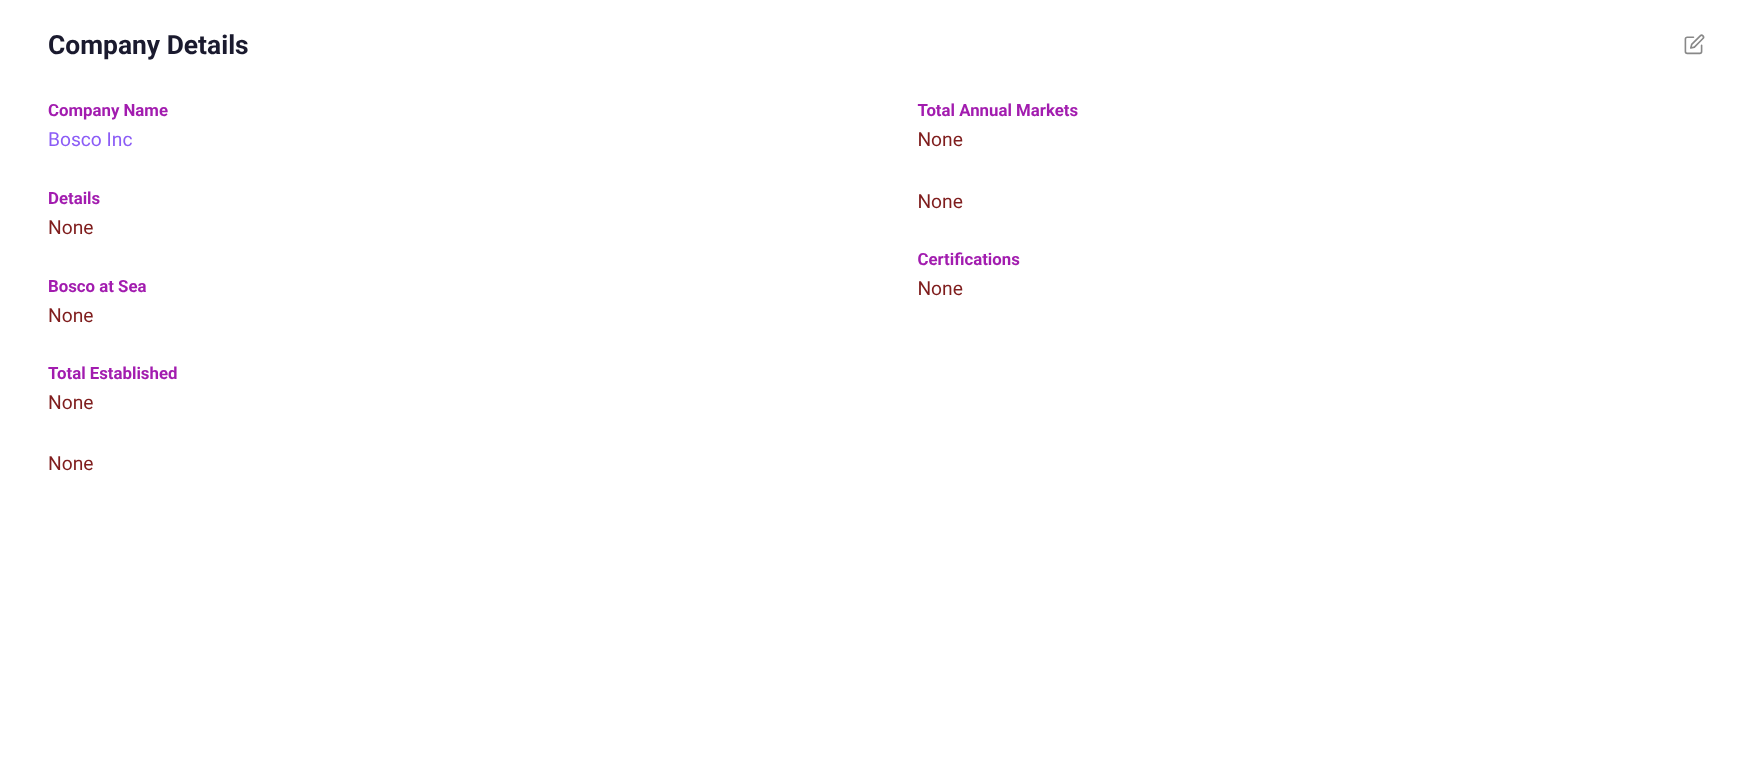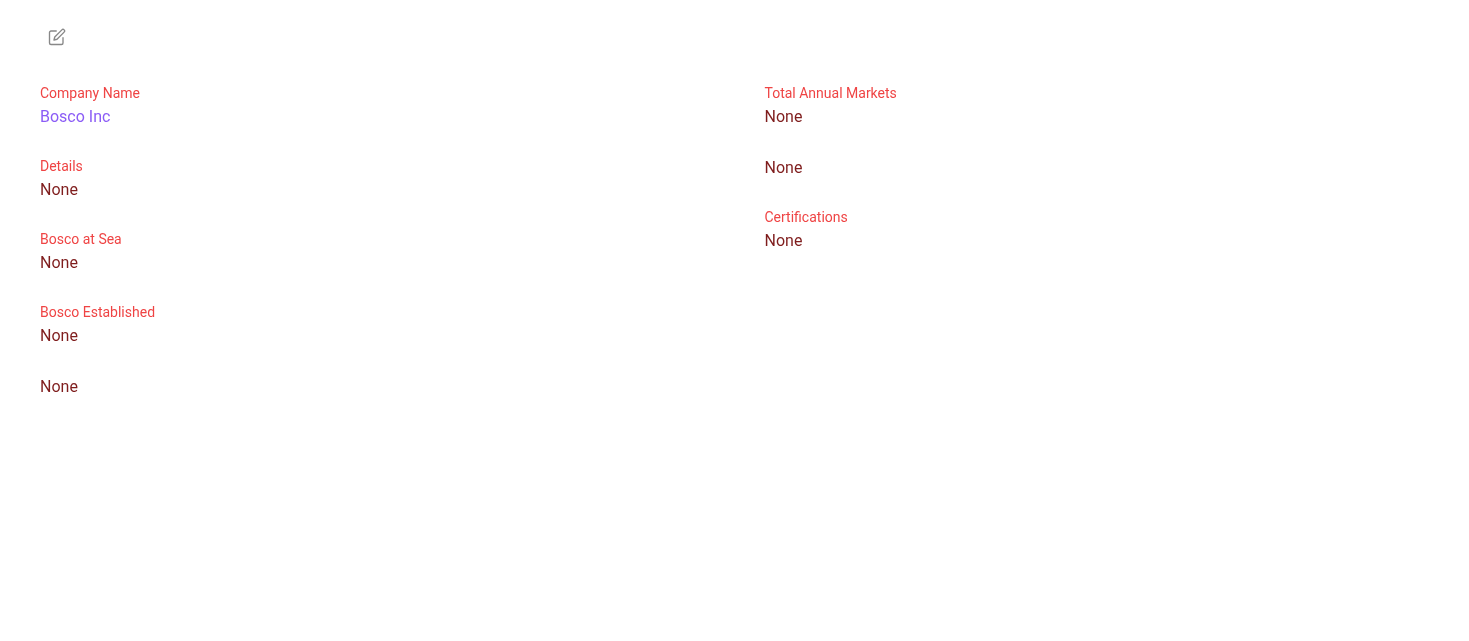--- a/index.html
+++ b/index.html
@@ -49,40 +49,41 @@
       grid-template-columns: 1fr 1fr;
       column-gap: 60px;
     }
 
     .field-group {
       margin-bottom: 32px;
     }
 
     .field-label {
       font-size: 14px;
-      color: #ef4444;
+      color: #a21caf;
       margin-bottom: 6px;
-      font-weight: 400;
+      font-weight: 700;
     }
 
     .field-value {
       font-size: 16px;
       color: #8b5cf6;
       font-weight: 400;
     }
 
     .field-value.empty {
       color: #7f1d1d;
     }
   </style>
 </head>
 <body>
 
 <div class="page-container">
   <div class="header-row">
+    <h1 class="page-title">Company Details</h1>
     <button class="edit-icon-btn">
       <svg width="18" height="18" viewBox="0 0 24 24" fill="none" stroke="#888" stroke-width="1.8" stroke-linecap="round" stroke-linejoin="round">
         <path d="M11 4H4a2 2 0 0 0-2 2v14a2 2 0 0 0 2 2h14a2 2 0 0 0 2-2v-7"></path>
         <path d="M18.5 2.5a2.121 2.121 0 0 1 3 3L12 15l-4 1 1-4 9.5-9.5z"></path>
       </svg>
     </button>
   </div>
 
   <div class="fields-grid">
 
@@ -93,21 +94,21 @@
       </div>
       <div class="field-group">
         <div class="field-label">Details</div>
         <div class="field-value empty">None</div>
       </div>
       <div class="field-group">
         <div class="field-label">Bosco at Sea</div>
         <div class="field-value empty">None</div>
       </div>
       <div class="field-group">
-        <div class="field-label">Bosco Established</div>
+        <div class="field-label">Total Established</div>
         <div class="field-value empty">None</div>
       </div>
       <div class="field-group">
         <div class="field-value empty">None</div>
       </div>
     </div>
 
     <div>
       <div class="field-group">
         <div class="field-label">Total Annual Markets</div>

